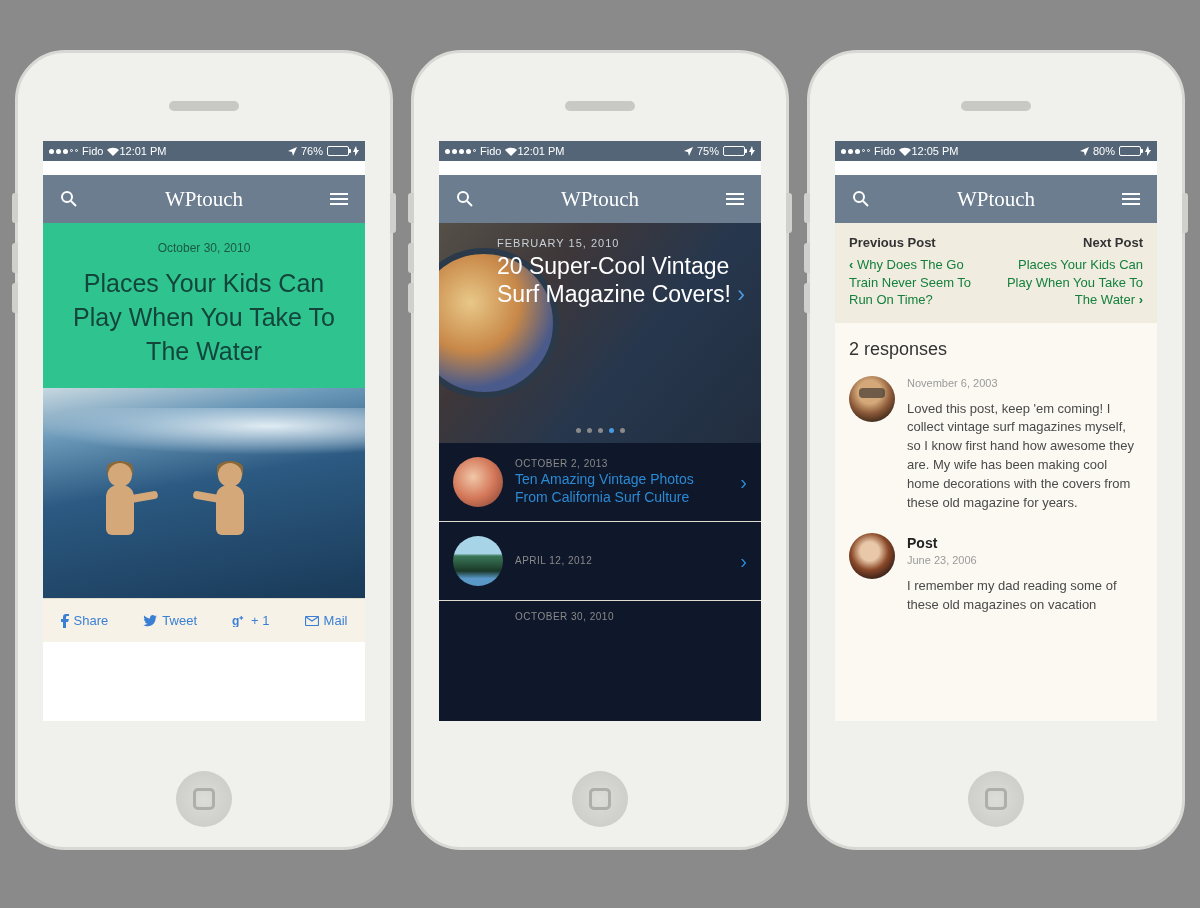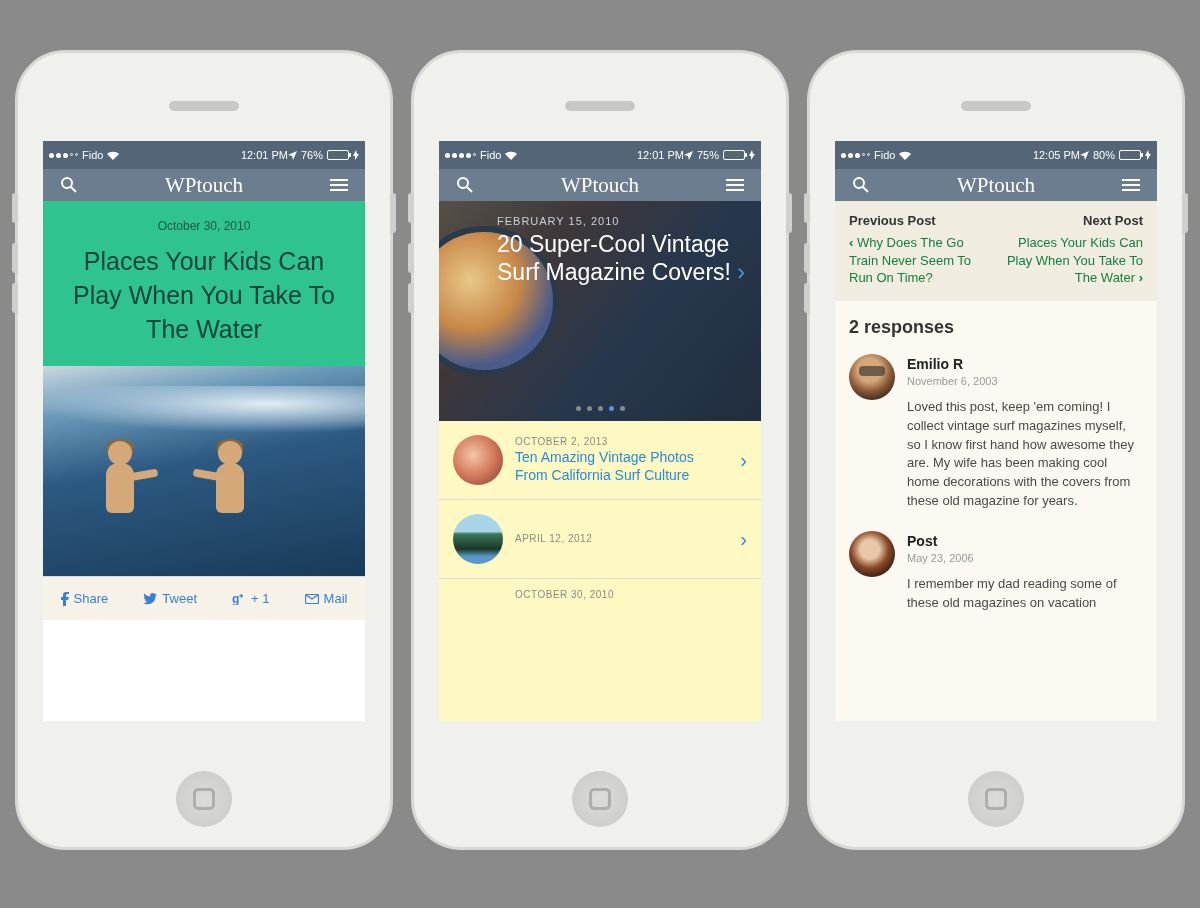--- a/index.html
+++ b/index.html
@@ -76,54 +76,55 @@
     height: 580px;
     background: #fff;
     overflow: hidden;
     position: relative;
     display: flex;
     flex-direction: column;
   }
 
   
   .status-bar {
-    height: 28px;
+    height: 20px;
     background: #536577;
     display: flex;
     align-items: center;
     padding: 0 6px;
     color: #fff;
     font-size: 11px;
     font-weight: 500;
   }
   .status-left { display: flex; align-items: center; gap: 4px; }
   .dots { display: flex; gap: 2px; }
   .dot { width: 5px; height: 5px; border-radius: 50%; background: #fff; }
   .dot.empty { background: transparent; border: 1px solid #fff; width: 3px; height: 3px; }
-  .status-center { flex: 1; text-align: right; }
+  .status-center { flex: 1; text-align: left; }
   .status-right { display: flex; align-items: center; gap: 4px; justify-content: center; }
   .battery {
     width: 22px; height: 10px; border: 1px solid #fff; border-radius: 2px;
     position: relative;
   }
   .battery::after {
     content: ''; position: absolute; right: -3px; top: 2px; width: 2px; height: 4px;
     background: #fff; border-radius: 0 1px 1px 0;
   }
   .battery-fill { background: #4cd964; height: 100%; border-radius: 1px; }
 
   
   .app-header {
-    height: 32px;
+    height: 48px;
     background: #6b7d8f;
     display: flex;
     align-items: center;
     justify-content: space-between;
     padding: 0 14px;
     color: #fff;
+    margin-top: 14px;
   }
   .app-title {
     font-size: 21px;
     font-weight: 300;
     font-family: Georgia, "Times New Roman", serif;
   }
   .icon-btn {
     width: 24px;
     height: 24px;
     cursor: pointer;
@@ -199,21 +200,21 @@
   .carousel-content { position: relative; margin-left: 44px; }
   .carousel-date { font-size: 11px; letter-spacing: 1px; color: #c8d0d8; margin-bottom: 4px; }
   .carousel-title { font-size: 23px; font-weight: 300; line-height: 1.2;
     font-family: "HelveticaNeue-Light", sans-serif; }
   .carousel-title span.arrow { color: #4a9ae0; }
   .carousel-dots { position:absolute; bottom:10px; left:0; right:0;
     display:flex; justify-content:center; gap:6px; }
   .c-dot { width:5px; height:5px; border-radius:50%; background:#8a8a8a; }
   .c-dot.active { background:#4a9ae0; }
 
-  .post-list { background:#fef9c3; flex:1; overflow:hidden; }
+  .post-list { background:#0f172a; flex:1; overflow:hidden; }
   .post-item {
     display:flex; align-items:center; padding:14px 14px;
     border-bottom:1px solid #e0dcd0; gap:12px; cursor:pointer;
   }
   .post-thumb {
     width:50px; height:50px; border-radius:50%; flex-shrink:0;
   }
   .thumb1 { background: radial-gradient(circle at 40% 40%, #f0c8a8, #d4785a 50%, #8a4838 90%); }
   .thumb2 { background: linear-gradient(180deg, #a8d4e8 35%, #3a7858 40%, #1a3828 70%, #5a98c8 85%); }
   .post-meta { flex:1; }
@@ -233,21 +234,21 @@
   .nav-col { width:47%; }
   .nav-col.right { text-align:right; }
   .nav-label { font-weight:600; color:#333; margin-bottom:6px; }
   .nav-link { color:#15803d; line-height:1.35; cursor:pointer; }
   .nav-link.left::before { content:'‹ '; font-weight:700; }
   .nav-link.right::after { content:' ›'; font-weight:700; }
 
   .responses {
     background:#fbf9f2; flex:1; padding:16px 14px 0; overflow:hidden;
   }
-  .resp-title { font-size:18px; color:#333; margin-bottom:16px; font-weight:700; }
+  .resp-title { font-size:18px; color:#333; margin-bottom:16px; font-weight:400; }
   .comment { display:flex; gap:12px; margin-bottom:20px; }
   .avatar {
     width:46px; height:46px; border-radius:50%; flex-shrink:0;
   }
   .av1 { background: radial-gradient(circle at 45% 35%, #d4a878 30%, #8a5838 55%, #3a2818 80%); position:relative; }
   .av1::after { content:''; position:absolute; top:12px; left:10px; width:26px; height:10px;
     background:#2a2a2a; border-radius:4px; opacity:0.6; }
   .av2 { background: radial-gradient(circle at 45% 40%, #e8c8a8 25%, #8a4828 50%, #2a1a18 80%); }
   .comment-body { flex:1; font-size:13px; color:#4a4a4a; line-height:1.45; }
   .comment-name { font-weight:600; color:#222; font-size:14px; }
@@ -556,31 +557,30 @@
         <div class="nav-link right">Places Your Kids Can Play When You Take To The Water</div>
       </div>
     </div>
 
     <div class="responses">
       <div class="resp-title">2 responses</div>
 
       <div class="comment">
         <div class="avatar av1"></div>
         <div class="comment-body">
-          <div class="comment-name">Emilio R</div>
           <div class="comment-date">November 6, 2003</div>
           <div>Loved this post, keep 'em coming! I collect vintage surf magazines myself, so I know first hand how awesome they are. My wife has been making cool home decorations with the covers from these old magazine for years.</div>
         </div>
       </div>
 
       <div class="comment">
         <div class="avatar av2"></div>
         <div class="comment-body">
           <div class="comment-name">Post</div>
-          <div class="comment-date">May 23, 2006</div>
+          <div class="comment-date">June 23, 2006</div>
           <div>I remember my dad reading some of these old magazines on vacation</div>
         </div>
       </div>
     </div>
 
   </div>
   <div class="home-btn">
       <div class="home-sq"></div>
     </div>
 </div>

